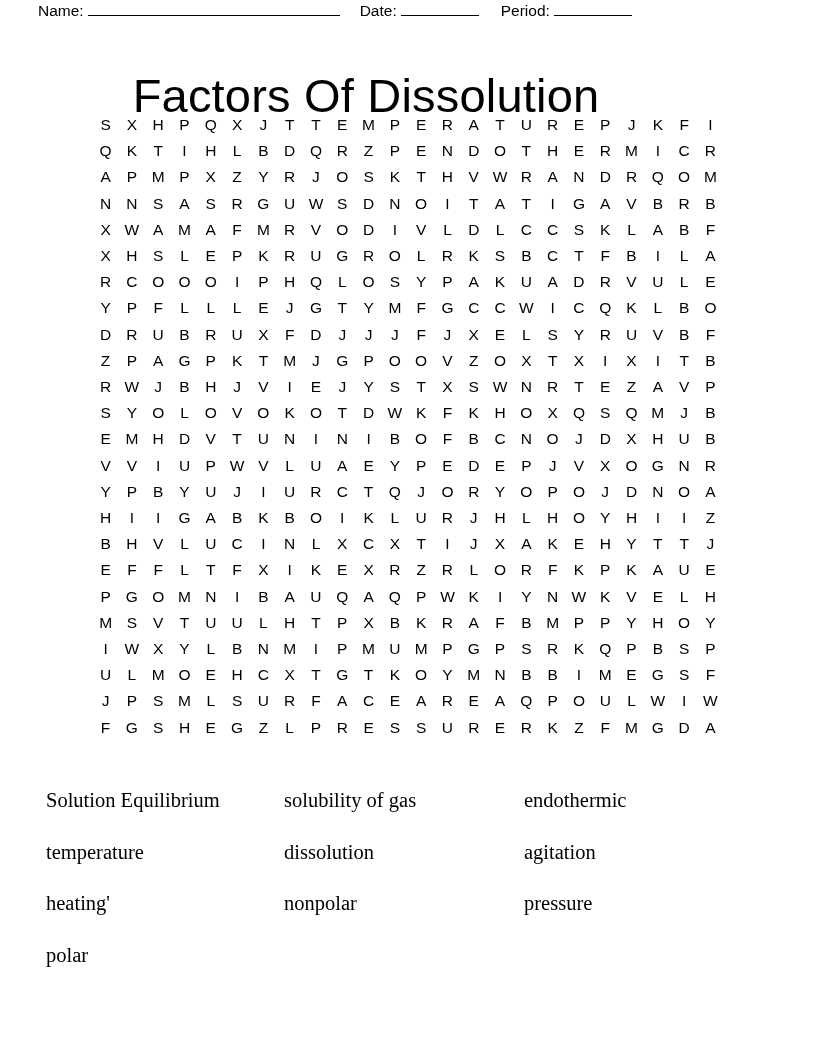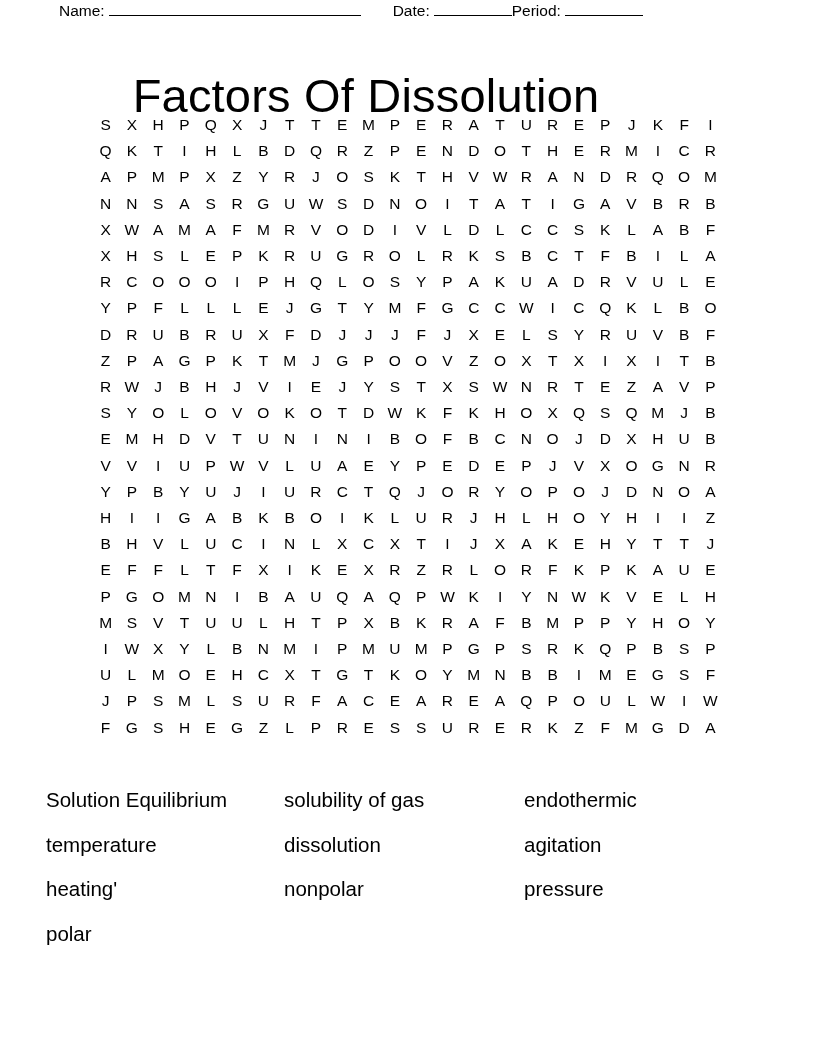--- a/index.html
+++ b/index.html
@@ -35,25 +35,25 @@
   .field-label {
     font-size: 15.5px;
     letter-spacing: 0px;
   }
   .rule {
     display: inline-block;
     border-bottom: 1.5px solid #000;
     height: 13px;
     margin-left: 4px;
   }
-  .field-name   { margin-left: 59px; justify-content: space-between; }
+  .field-name   { margin-left: 38px; justify-content: space-between; }
   .rule-name    { width: 252px; }
-  .field-date   { margin-left: 32px; }
+  .field-date   { margin-left: 20px; }
   .rule-date    { width: 78px; }
-  .field-period { }
+  .field-period { margin-left: 22px; }
   .rule-period  { width: 78px; }
 
   
   .puzzle-title {
     position: absolute;
     top: 36px;
     left: 0;
     width: 732px;
     text-align: center;
     font-size: 47px;
@@ -86,21 +86,22 @@
   }
 
   
   .word-list {
     position: absolute;
     top: 778px;
     left: 46px;
     width: 724px;
     display: grid;
     grid-template-columns: 238px 240px auto;
-    row-gap: 0px;
+    row-gap: 7px;
+    font-family: Liberation Serif, serif;
   }
   .word-item {
     font-size: 20.5px;
     line-height: 44.5px;
     white-space: nowrap;
   }
 </style>
 </head>
 <body>
 

